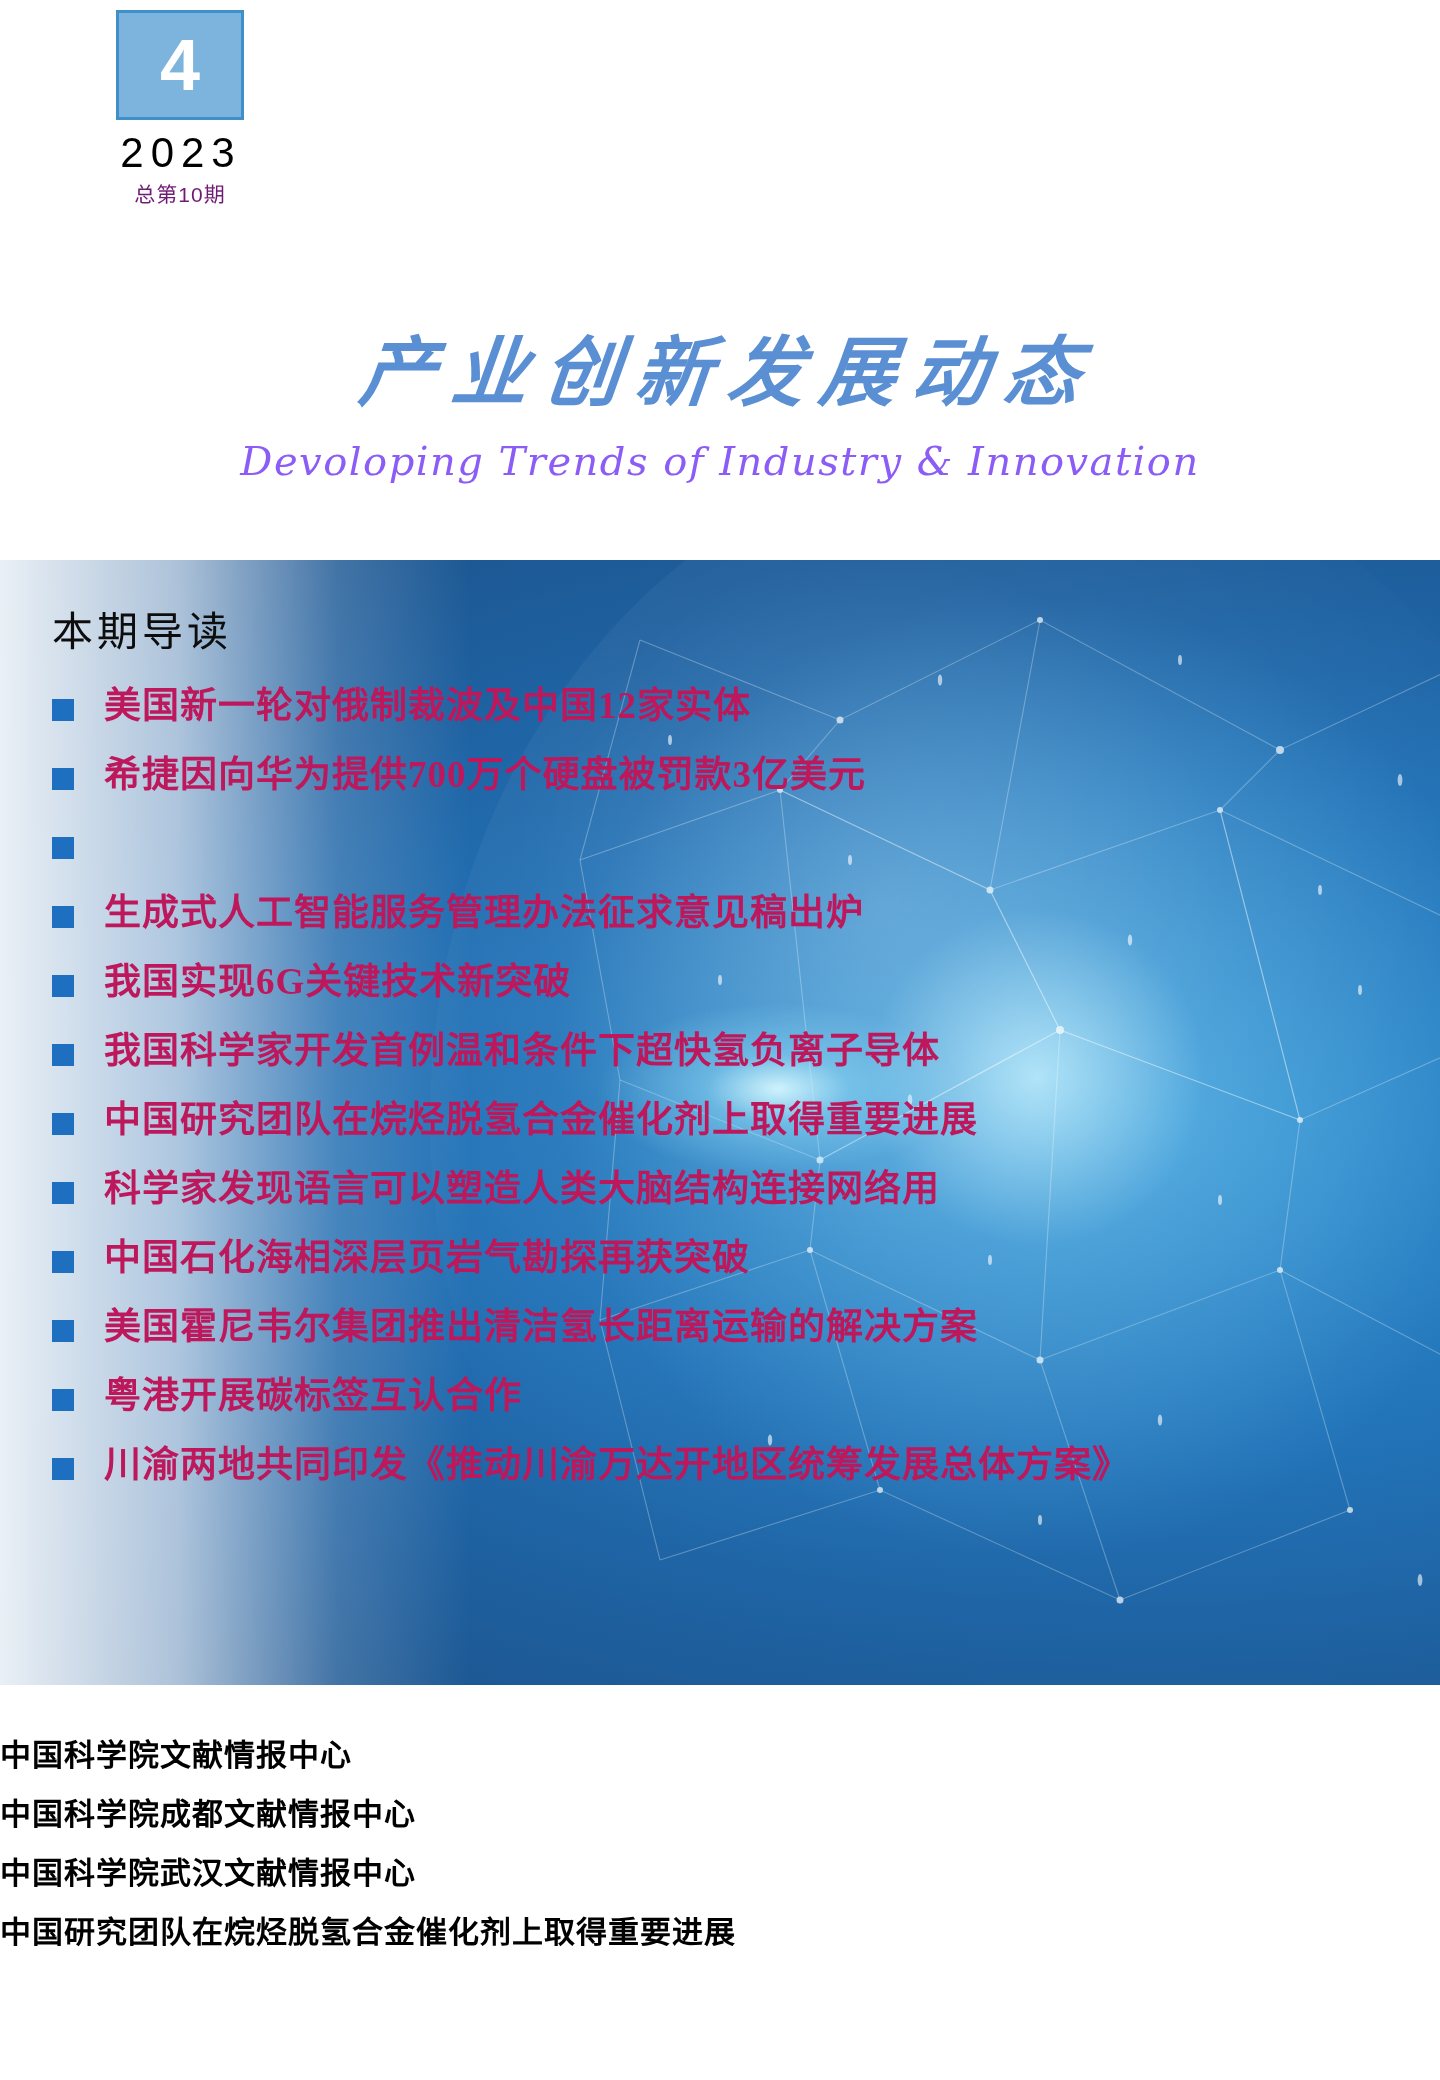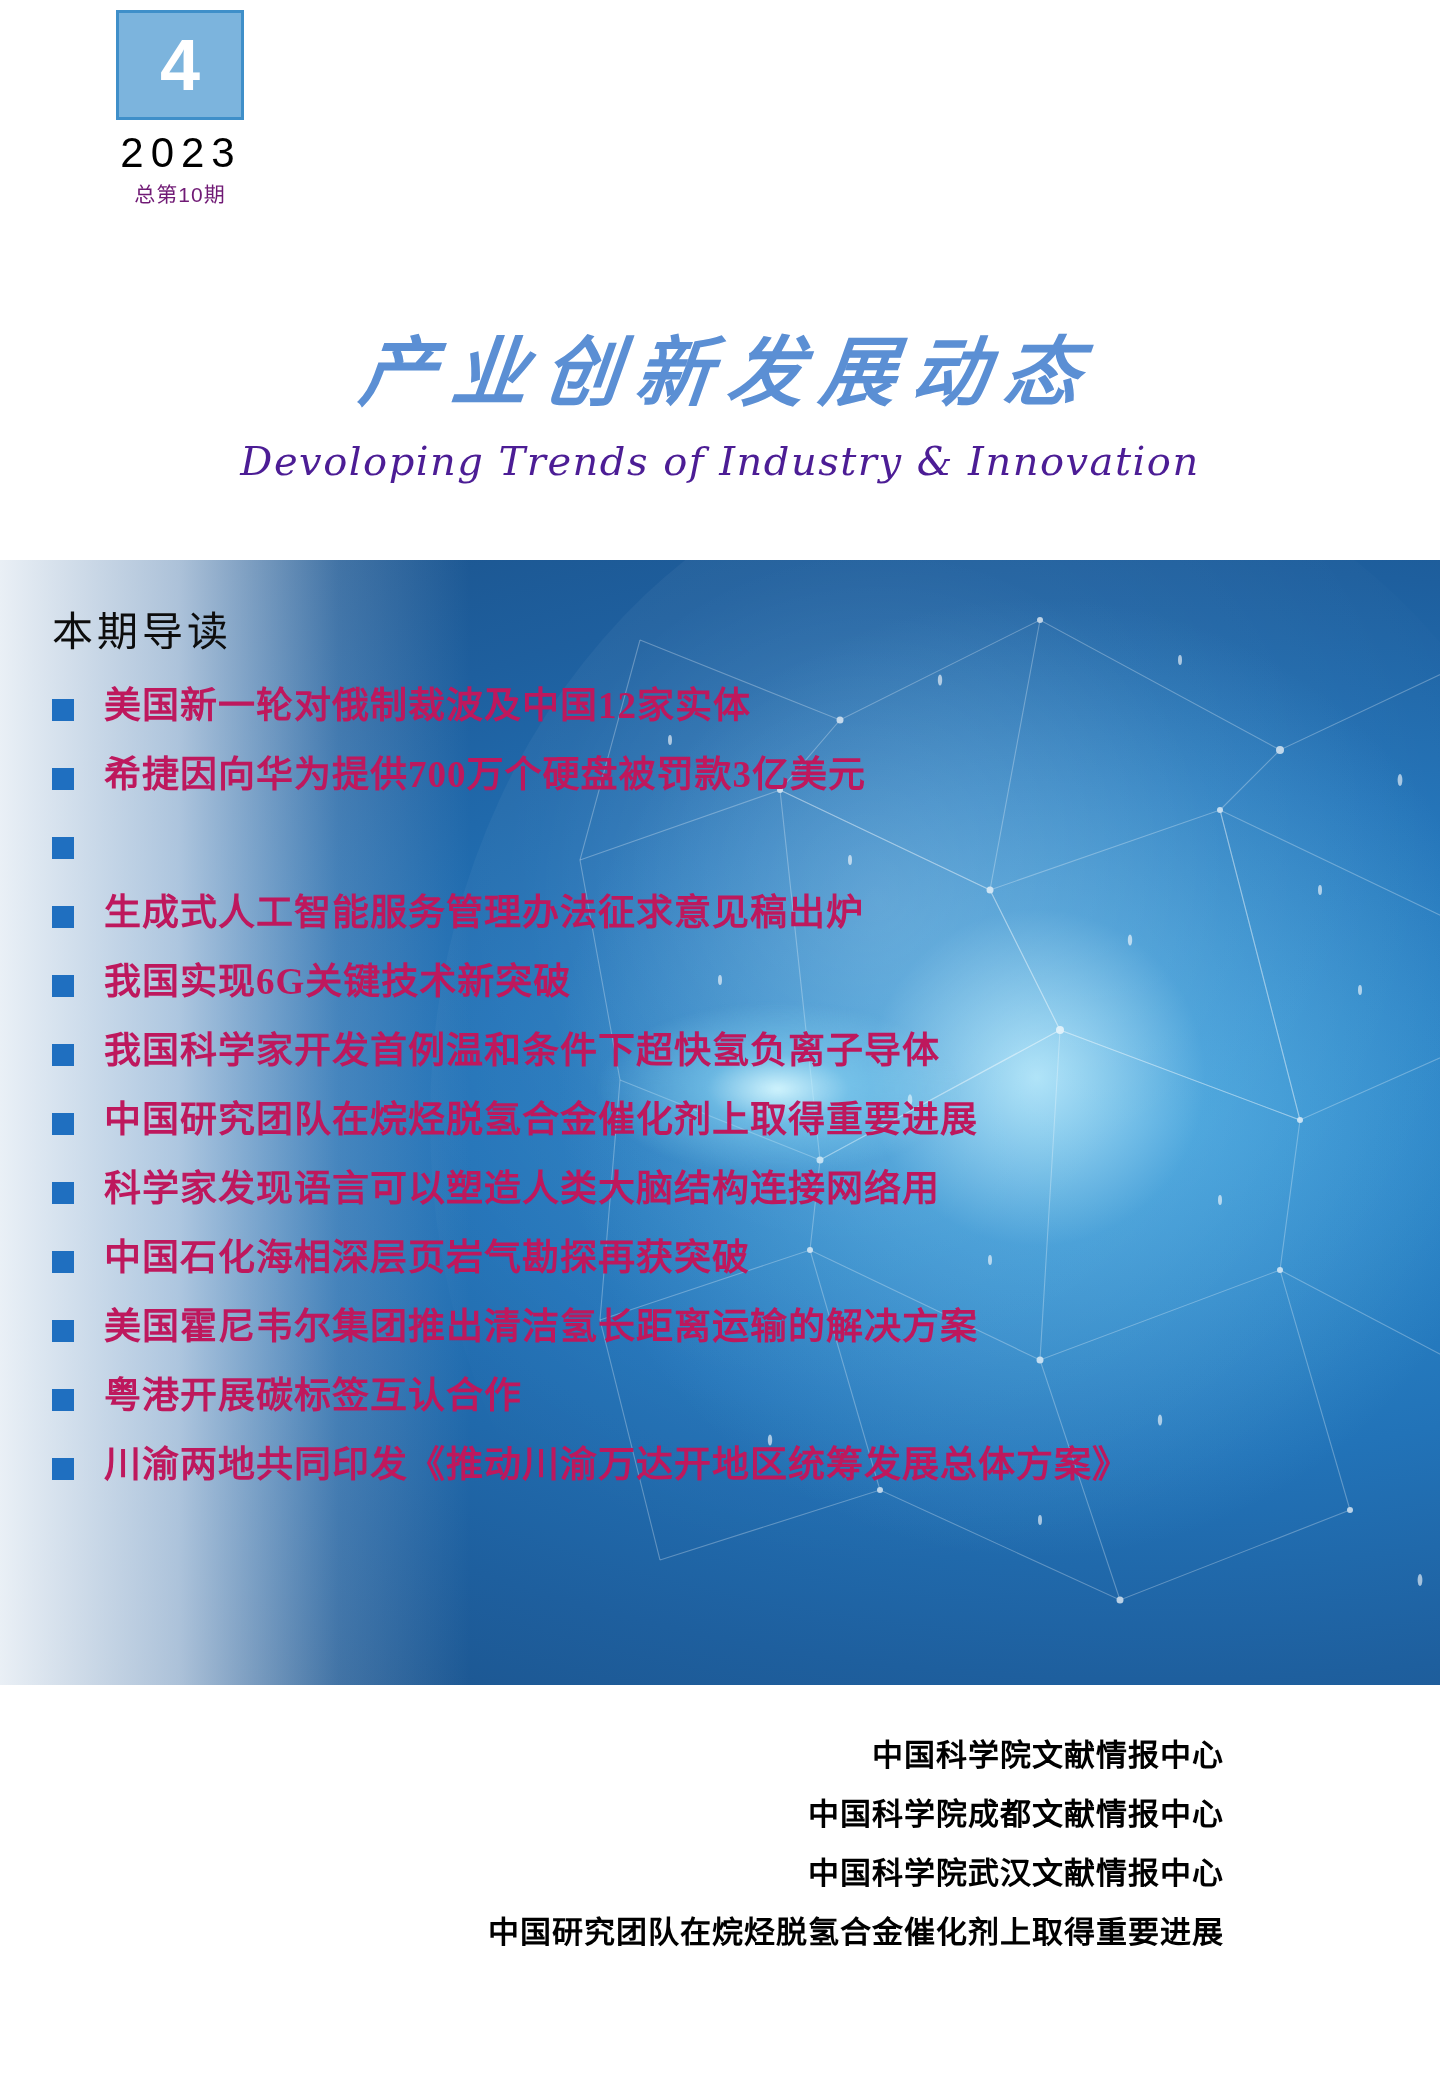--- a/index.html
+++ b/index.html
@@ -80,21 +80,21 @@
     letter-spacing: 16px;
     padding-left: 16px;
     line-height: 1.15;
     transform: skewX(-6deg);
   }
   .journal-subtitle {
     margin-top: 22px;
     font-family: "DejaVu Serif", "Liberation Serif", serif;
     font-size: 40px;
     font-style: italic;
-    color: #4c1d95;
+    color: #8b5cf6;
     letter-spacing: 1.5px;
     line-height: 1.1;
   }
 
   
   .hero {
     position: absolute;
     left: 0;
     top: 560px;
     width: 1440px;
@@ -185,21 +185,21 @@
     letter-spacing: 1px;
     white-space: nowrap;
   }
 
   
   .footer {
     position: absolute;
     left: 0;
     top: 1740px;
     width: 1224px;
-    text-align: right;
+    text-align: left;
   }
   .footer-org {
     font-family: "Liberation Serif", "DejaVu Serif", serif;
     font-size: 31px;
     font-weight: bold;
     color: #000000;
     line-height: 1.0;
     margin-bottom: 28px;
     letter-spacing: 1px;
   }

